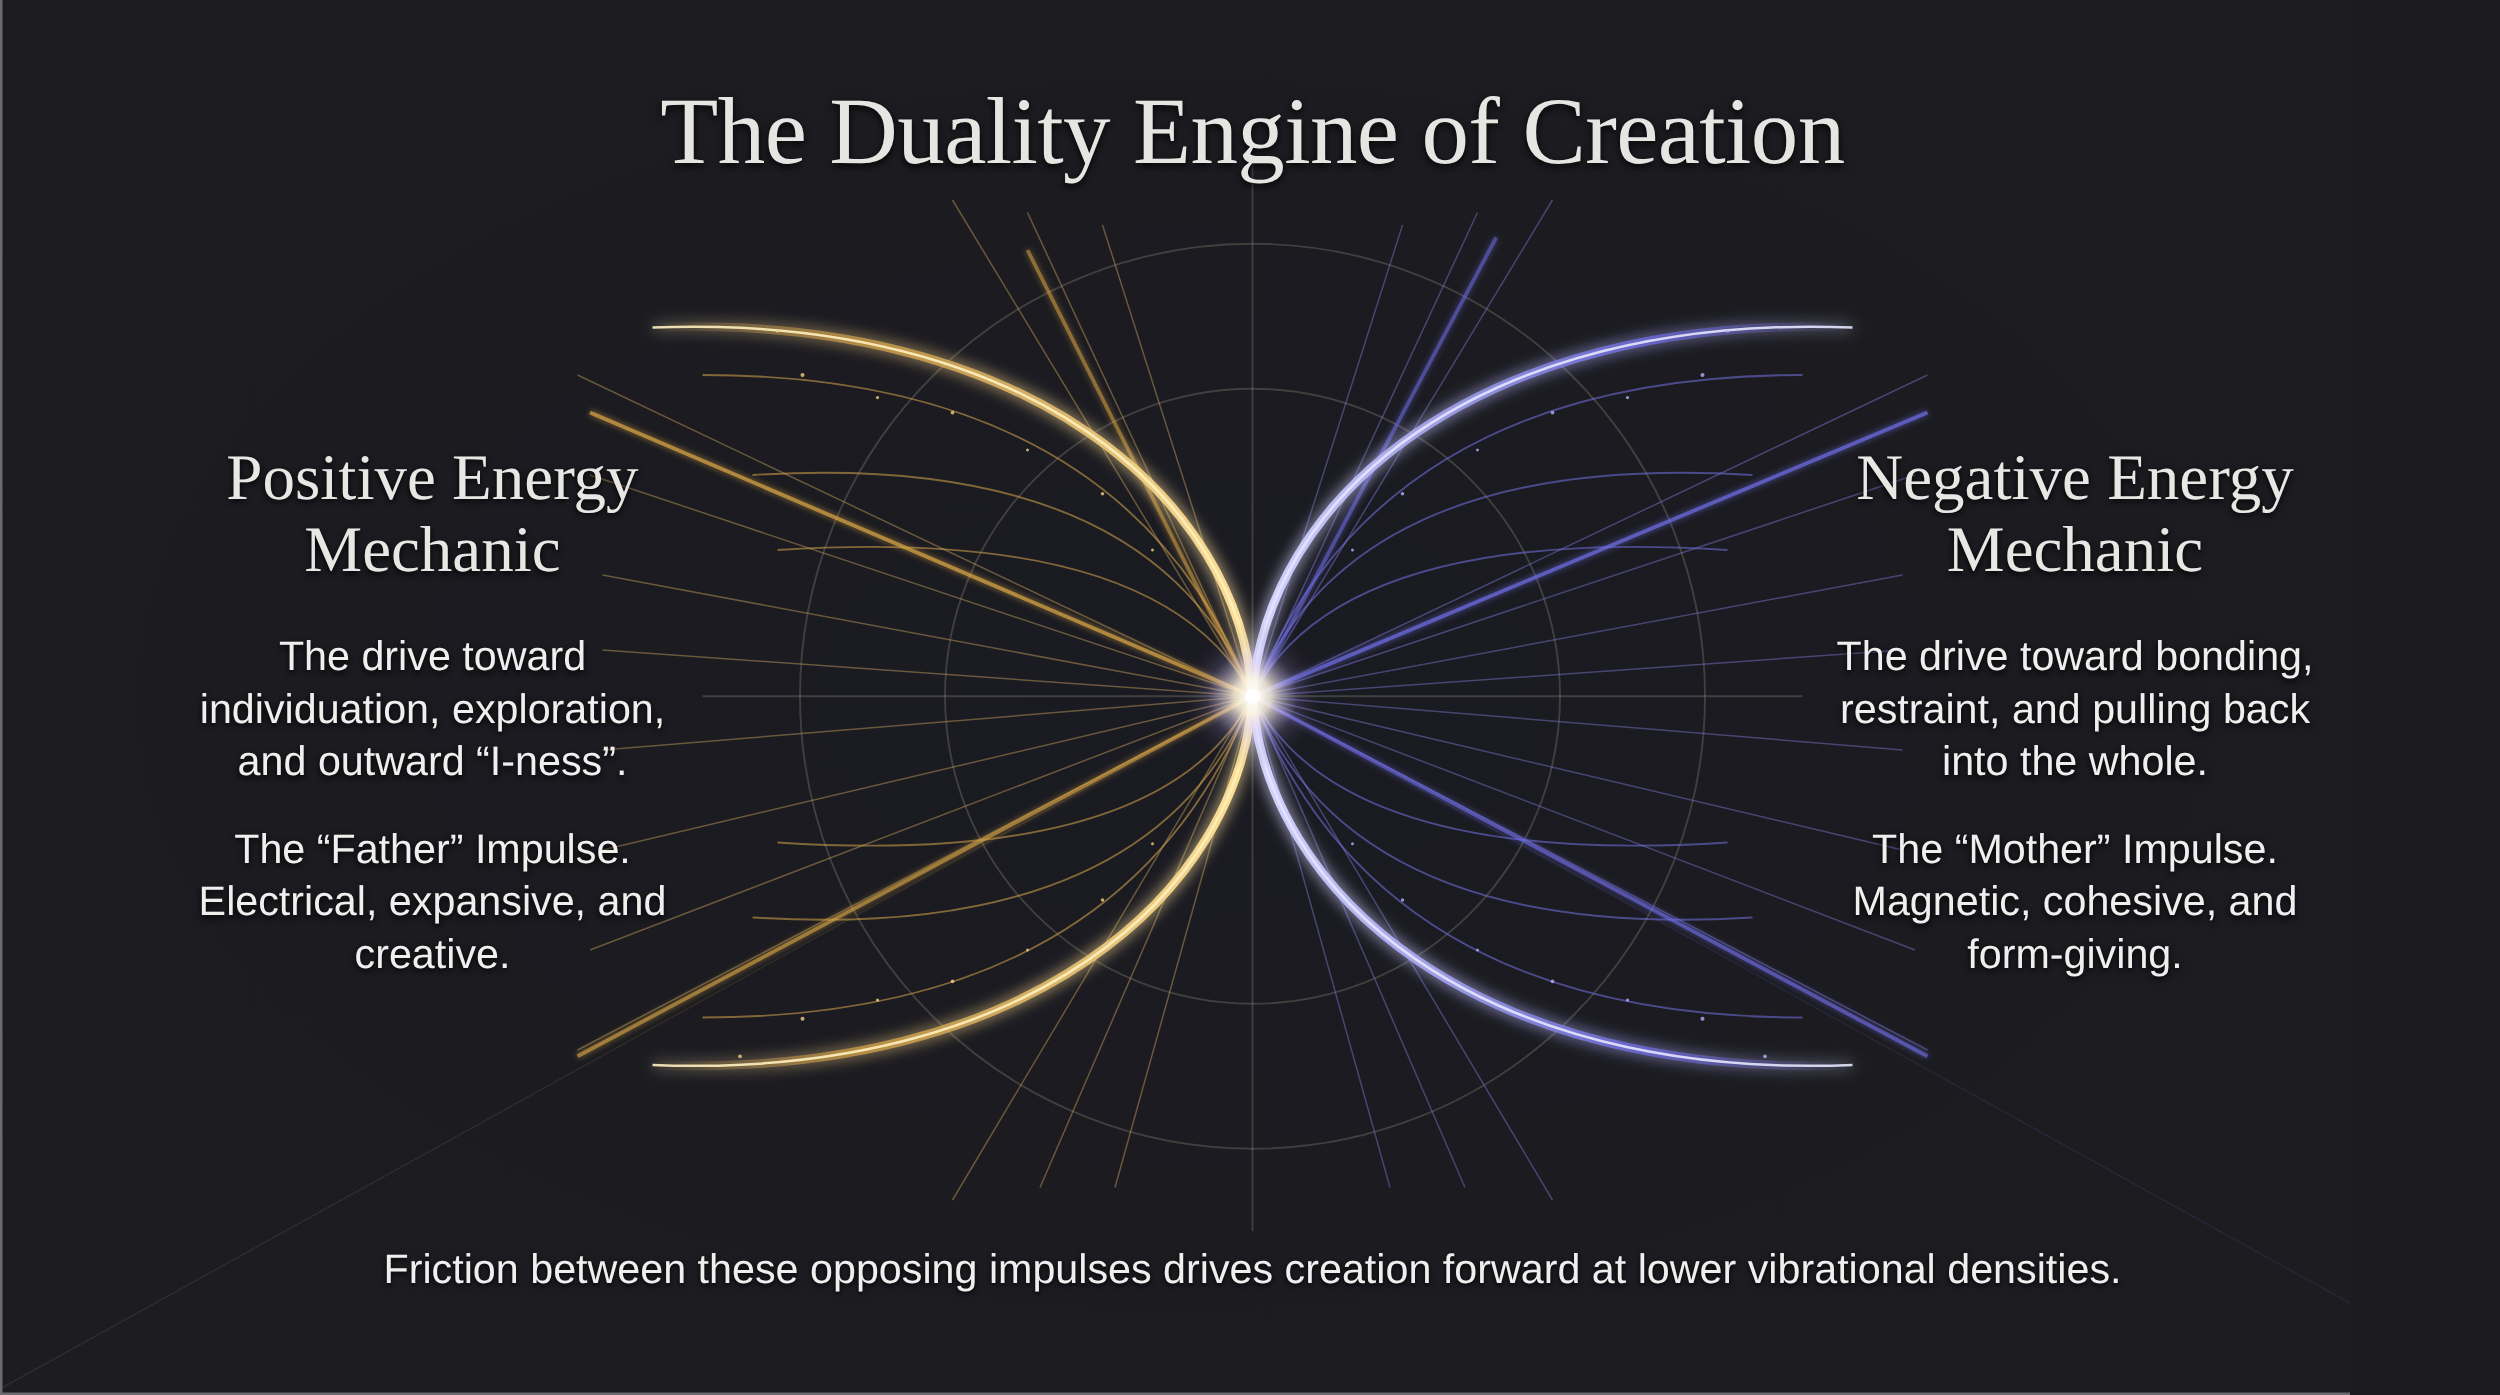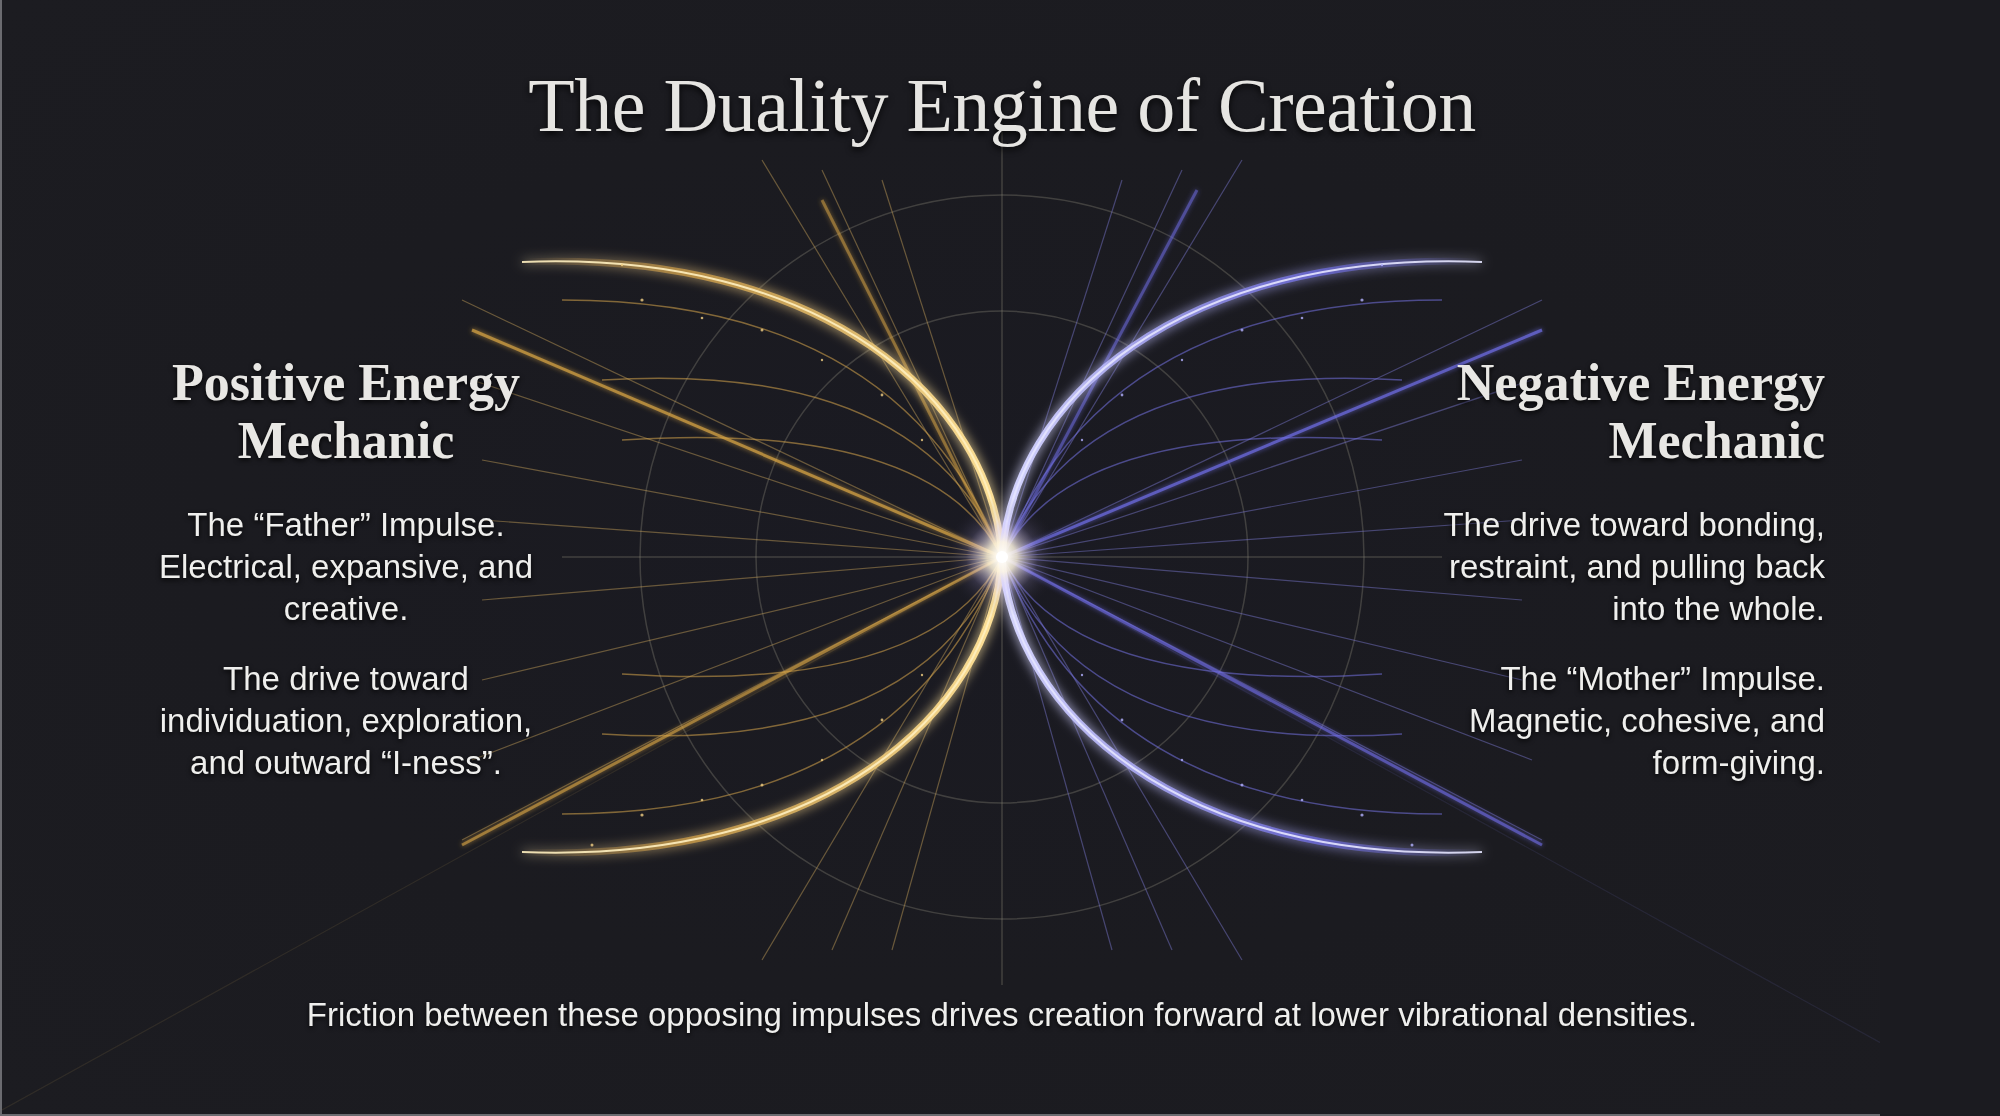--- a/index.html
+++ b/index.html
@@ -42,25 +42,25 @@
       font-weight: normal;
     }
     .panel {
       position: absolute;
       width: 460px;
       text-align: center;
       color: #eeeeec;
       text-shadow: 0 2px 5px rgba(0,0,0,0.9);
     }
     .panel.left { left: 114px; top: 354px; }
-    .panel.right { left: 1363px; top: 354px; text-align: right; }
+    .panel.right { left: 1428px; top: 354px; }
     .panel h2 {
       margin: 0 0 34px 0;
       font-family: "Liberation Serif", "DejaVu Serif", serif;
-      font-weight: bold;
+      font-weight: normal;
       font-size: 52px;
       line-height: 58px;
       color: #e8e7e4;
     }
     .panel p {
       margin: 0 0 28px 0;
       font-family: "Liberation Sans", "DejaVu Sans", sans-serif;
       font-size: 33px;
       line-height: 42px;
       color: #efefed;
@@ -235,28 +235,28 @@
   </svg>
 
   <h1 class="title">The Duality Engine of Creation</h1>
 
   <div class="panel left">
     <h2>
       <span>Positive Energy</span><br>
       <span>Mechanic</span>
     </h2>
     <p>
+      <span>The drive toward</span><br>
+      <span>individuation, exploration,</span><br>
+      <span>and outward “I-ness”.</span>
+    </p>
+    <p>
       <span>The “Father” Impulse.</span><br>
       <span>Electrical, expansive, and</span><br>
       <span>creative.</span>
-    </p>
-    <p>
-      <span>The drive toward</span><br>
-      <span>individuation, exploration,</span><br>
-      <span>and outward “I-ness”.</span>
     </p>
   </div>
 
   <div class="panel right">
     <h2>
       <span>Negative Energy</span><br>
       <span>Mechanic</span>
     </h2>
     <p>
       <span>The drive toward bonding,</span><br>

